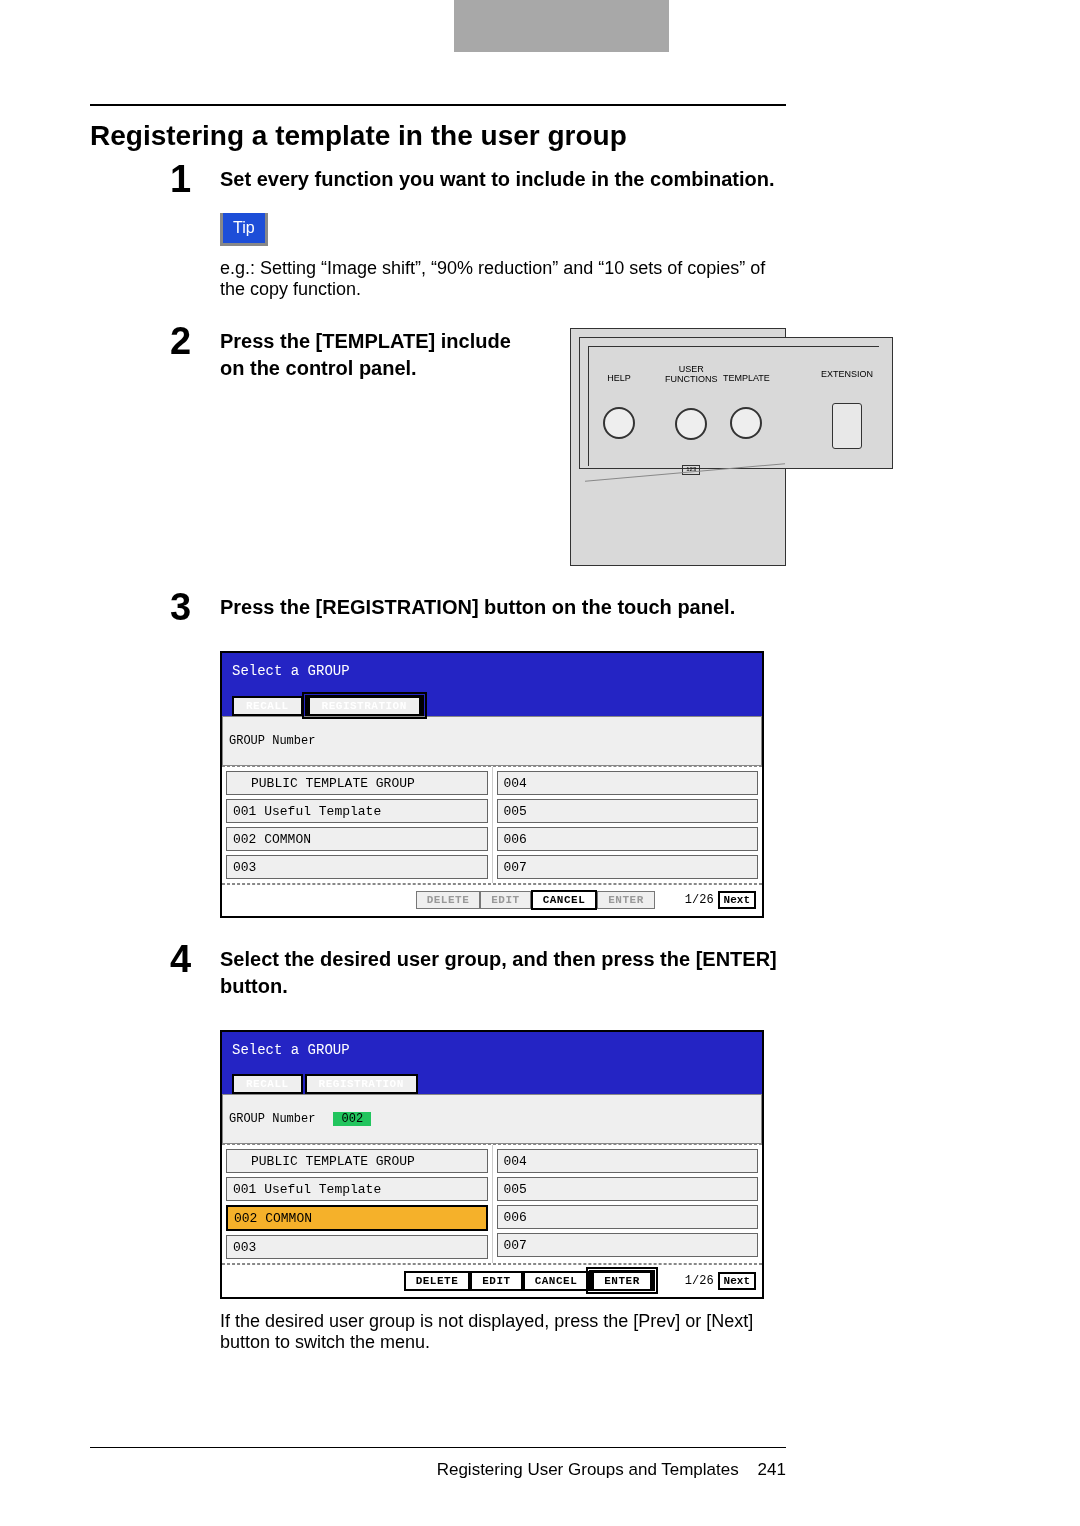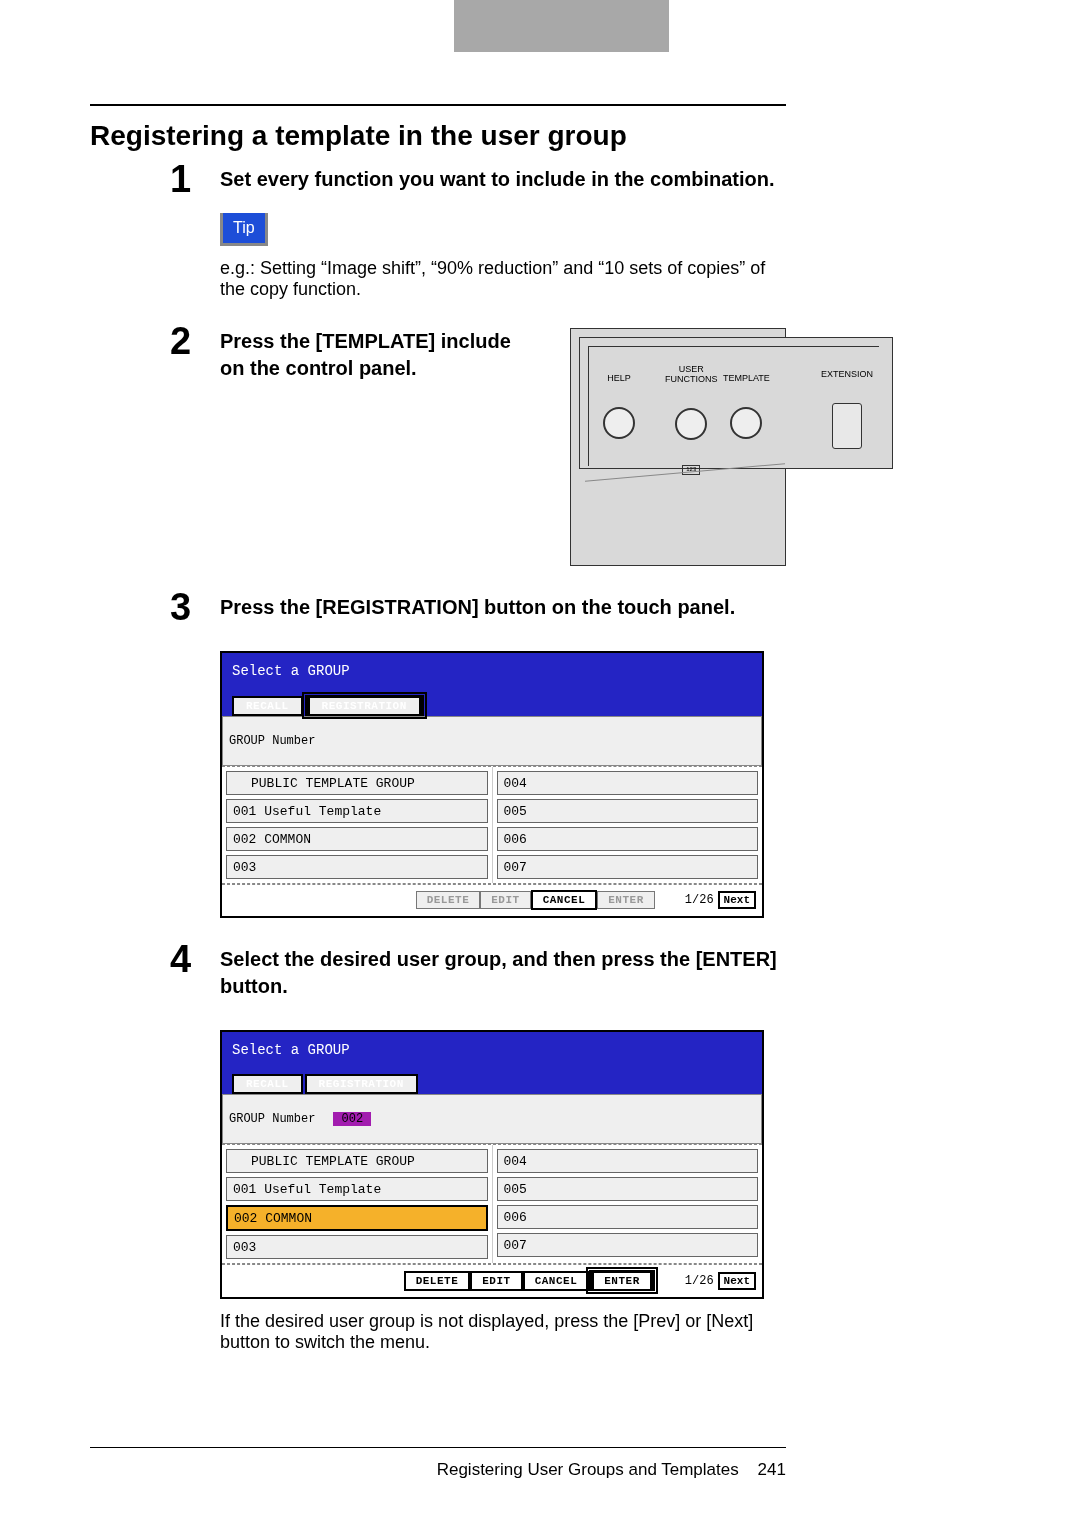--- a/index.html
+++ b/index.html
@@ -173,21 +173,21 @@
     padding: 17px 6px;
     font-size: 12px;
   }
   .group-number-val {
     display: inline-block;
     min-width: 30px;
     text-align: center;
     padding: 0 4px;
   }
   .group-number-val.sel {
-    background: #a21caf;
+    background: #22c55e;
   }
   .grid {
     display: flex;
     border-top: 1px dashed #888;
     border-bottom: 1px dashed #888;
   }
   .col {
     flex: 1;
     display: flex;
     flex-direction: column;

